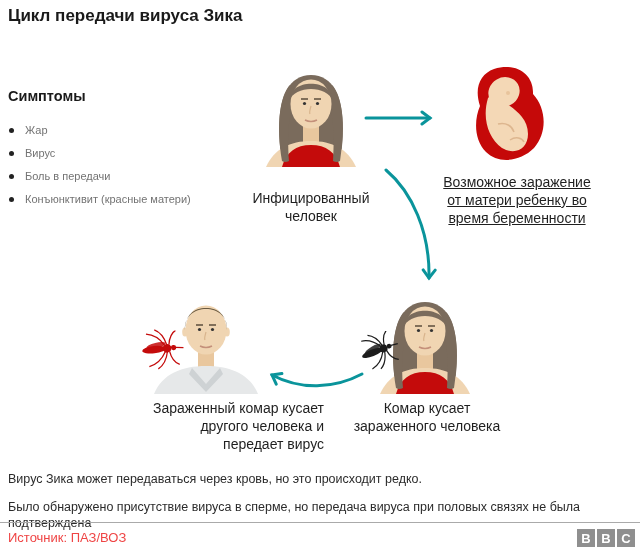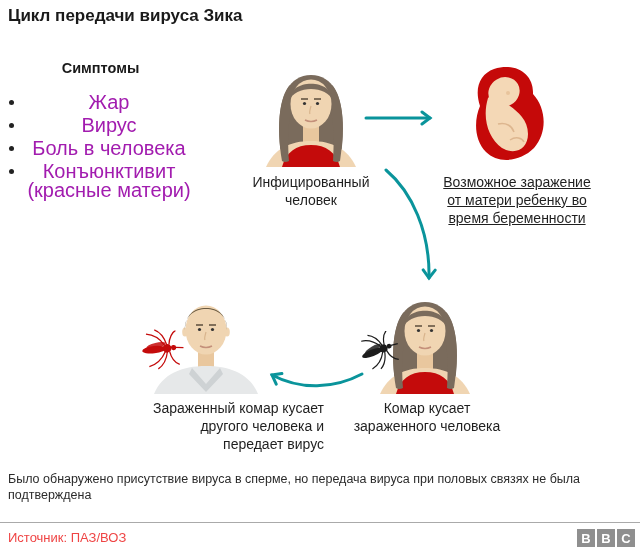--- a/index.html
+++ b/index.html
@@ -3,39 +3,39 @@
 <meta charset="utf-8">
 <style>
   * { box-sizing: border-box; }
   html, body { margin: 0; padding: 0; background: #fff; }
   .canvas {
     position: relative; width: 640px; height: 552px; background: #fff;
     font-family: "Liberation Sans", sans-serif; color: #1a1a1a; overflow: hidden; border-radius: 10px;
   }
   .title { position: absolute; left: 8px; top: 6px; margin: 0; font-size: 17px; font-weight: 700; color: #1a1a1a; }
 
-  .symptoms { position: absolute; left: 8px; top: 60px; width: 185px; text-align: center; }
+  .symptoms { position: absolute; left: 8px; top: 88px; width: 185px; }
   .symptoms h2 { margin: 0; font-size: 14.5px; font-weight: 700; color: #1a1a1a; }
   .symptoms ul { list-style: none; margin: 17px 0 0 0; padding: 0; }
-  .symptoms li { position: relative; padding-left: 17px; font-size: 20px; line-height: 19px; margin-bottom: 4px; color: #a21caf; }
+  .symptoms li { position: relative; padding-left: 17px; font-size: 11px; line-height: 19px; margin-bottom: 4px; color: #737373; }
   .symptoms li::before { content: ""; position: absolute; left: 1px; top: 7px; width: 5px; height: 5px; border-radius: 50%; background: #222; }
 
   .figure, .mosquito { position: absolute; }
   #fig-woman-top    { left: 258px; top: 63px; }
   #fig-fetus        { left: 464px; top: 62px; }
   #fig-woman-bottom { left: 372px; top: 290px; }
   #fig-man          { left: 148px; top: 290px; }
   #mosquito-black   { left: 354px; top: 331px; color: #1c1c1c; }
   #mosquito-red     { left: 134px; top: 327px; color: #c40b0b; transform: rotate(16deg); }
 
   .arrows { position: absolute; left: 0; top: 0; pointer-events: none; }
   .arrow  { stroke: #0a949b; stroke-width: 3; fill: none; stroke-linecap: round; marker-end: url(#ah); }
 
   .label { position: absolute; font-size: 14px; line-height: 18px; text-align: center; white-space: pre-line; color: #1f1f1f; }
-  #label-infected { left: 222px; top: 173px; width: 178px; }
+  #label-infected { left: 222px; top: 189px; width: 178px; }
   #label-mother   { left: 418px; top: 173px; width: 198px; text-decoration: underline; }
   #label-bites    { left: 330px; top: 399px; width: 194px; }
   #label-infmosq  { left:  90px; top: 399px; width: 234px; text-align: right; }
 
   .footnote { position: absolute; left: 8px; top: 471px; width: 628px; font-size: 12.5px; line-height: 16px; color: #2b2b2b; }
   .footnote p { margin: 0; }
   .footnote p + p { margin-top: 12px; white-space: pre-line; }
 
   .divider { position: absolute; left: 0; right: 0; top: 522px; height: 1px; background: #aaa; }
   .source  { position: absolute; left: 8px; top: 530px; font-size: 13px; color: #ef4444; }
@@ -51,21 +51,21 @@
 
 <div class="canvas">
 
   <h1 class="title">Цикл передачи вируса Зика</h1>
 
   <section class="symptoms">
     <h2>Симптомы</h2>
     <ul>
       <li>Жар</li>
       <li>Вирус</li>
-      <li>Боль в человека</li>
+      <li>Боль в передачи</li>
       <li>Конъюнктивит (красные матери)</li>
     </ul>
   </section>
 
   <svg class="arrows" width="640" height="552" viewBox="0 0 640 552">
     <defs>
       <marker id="ah" markerUnits="userSpaceOnUse" markerWidth="16" markerHeight="16" refX="10" refY="8" orient="auto">
         <path d="M2,2 L10,8 L2,14" fill="none" stroke="#0a949b" stroke-width="3" stroke-linecap="round"></path>
       </marker>
     </defs>
@@ -166,20 +166,21 @@
         <ellipse cx="20" cy="16.5" rx="9" ry="2.6" transform="rotate(-8 20 16.5)" stroke="none" opacity="0.85"></ellipse>
         <path d="M28,17 C24,10 18,6 12,5 M30,17 C28,8 24,4 20,2 M32,17 C33,10 36,6 40,4 M28,23 C24,30 18,34 12,35 M30,23 C28,32 24,36 20,38 M32,23 C33,30 36,34 40,36" stroke-width="1.2" fill="none"></path>
       </g>
     </svg>
   </div>
   <div class="label" id="label-infmosq">Зараженный комар кусает
 другого человека и
 передает вирус</div>
 
   <div class="footnote">
+    <p>Вирус Зика может передаваться через кровь, но это происходит редко.</p>
     <p>Было обнаружено присутствие вируса в сперме, но передача вируса при половых связях не была
 подтверждена</p>
   </div>
 
   <div class="divider"></div>
   <div class="source">Источник: ПАЗ/ВОЗ</div>
 
   <div class="bbc">
     <span class="sq">B</span>
     <span class="sq">B</span>

